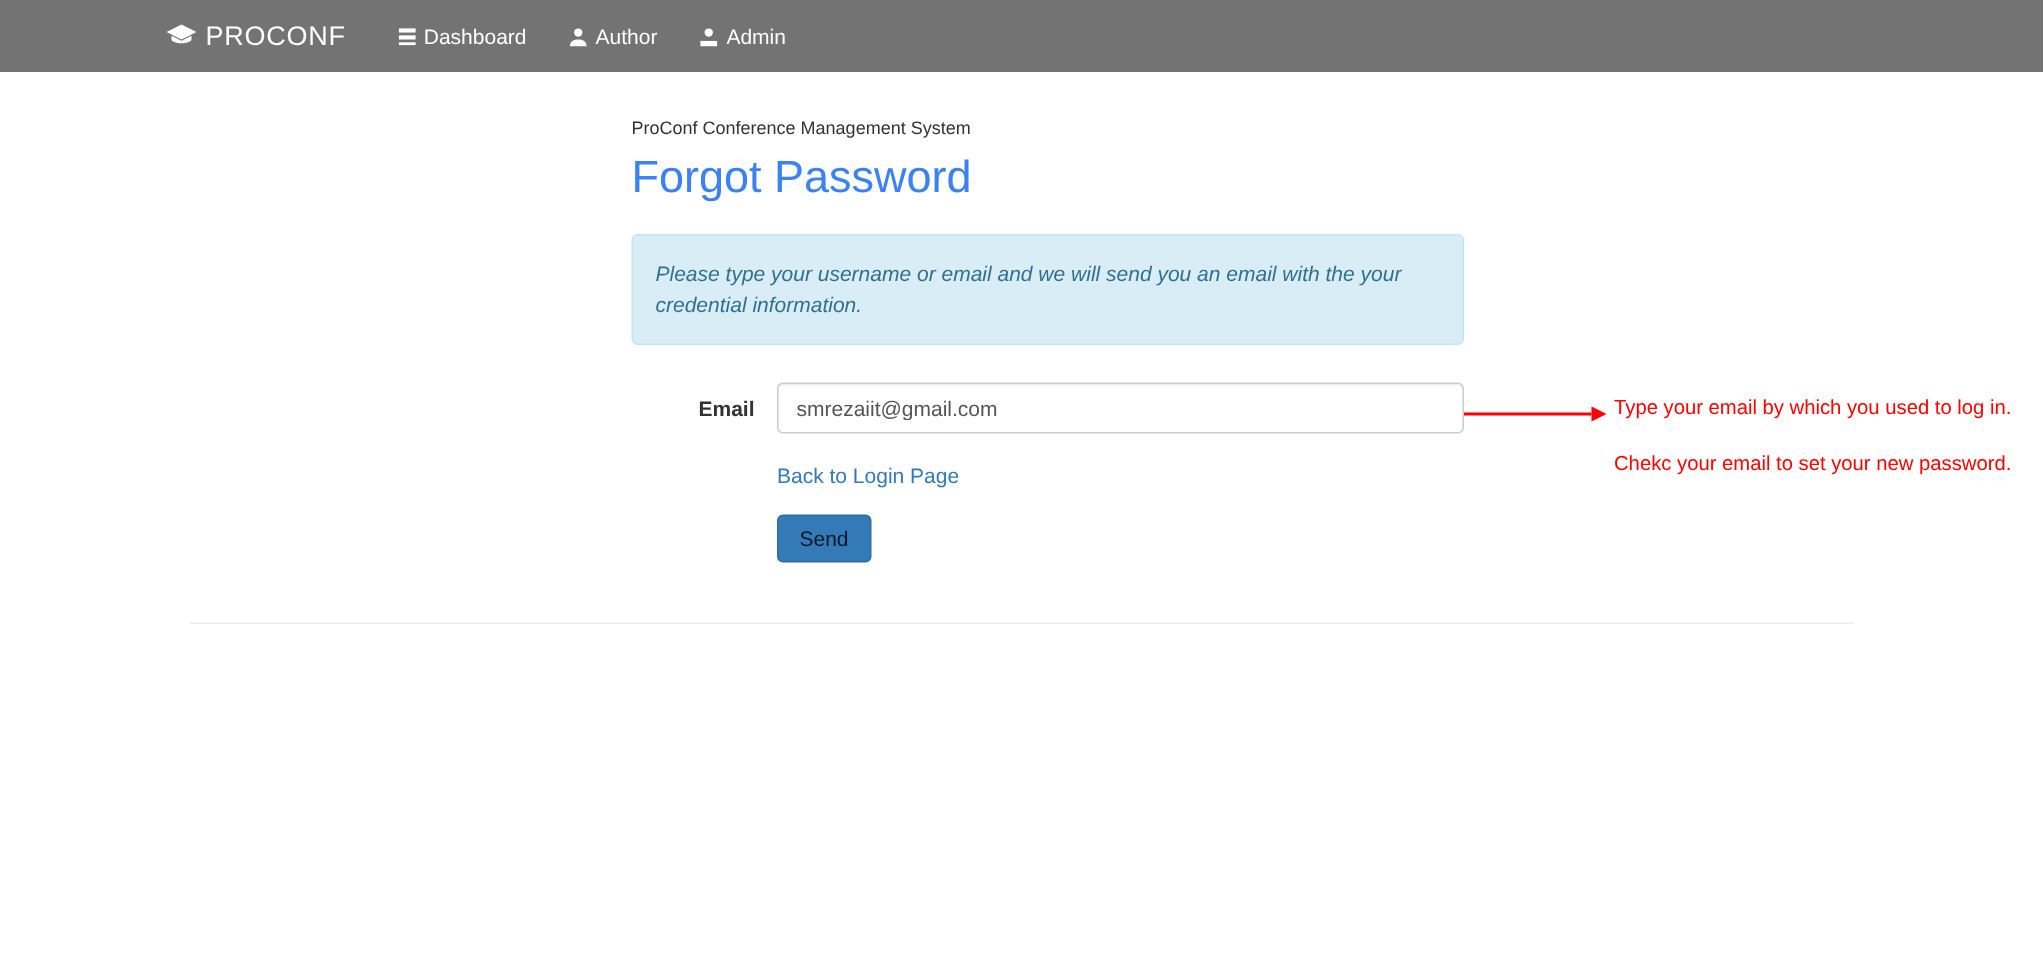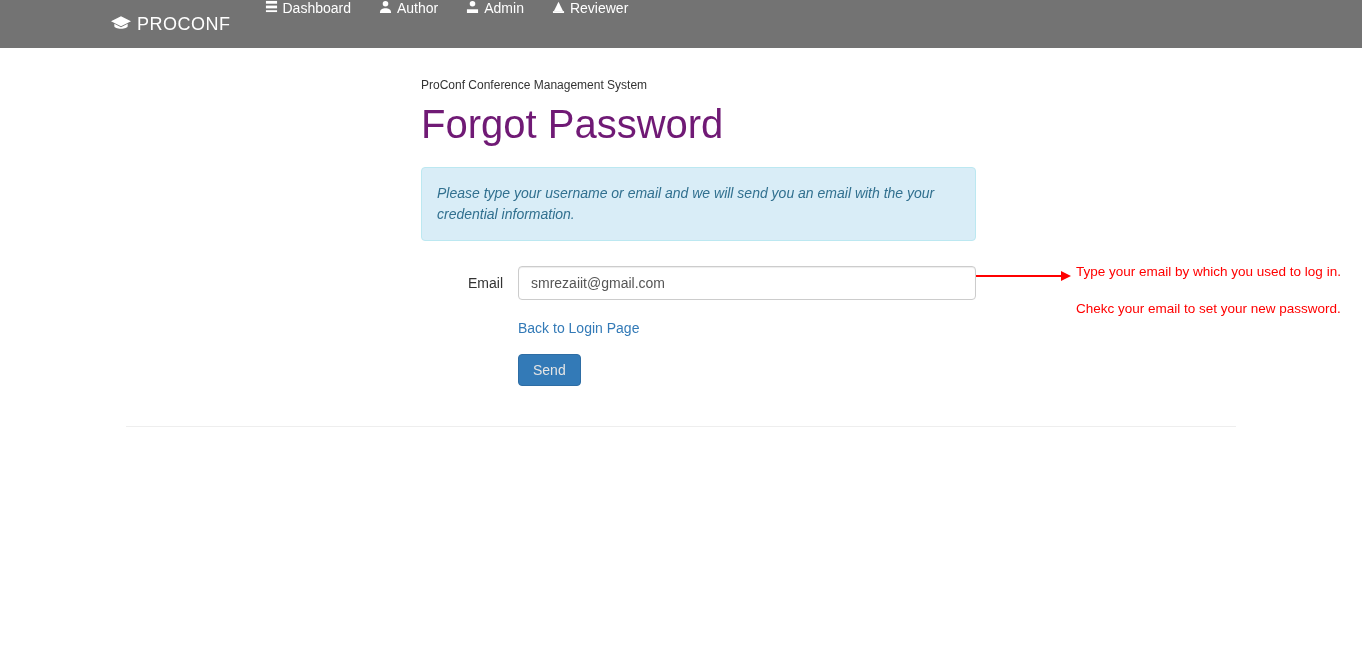--- a/index.html
+++ b/index.html
@@ -38,20 +38,21 @@
     margin-right: 6px;
   }
   .nav-list {
     display: flex;
     list-style: none;
     margin: 0;
     padding: 0;
   }
   .nav-item {
     display: flex;
+    align-items: center;
     padding: 0 14px;
     height: 48px;
     color: #fff;
     font-size: 14px;
     cursor: pointer;
   }
   .nav-item .icon {
     margin-right: 5px;
     display: inline-flex;
   }
@@ -73,44 +74,44 @@
     margin-left: 295px;
     width: 555px;
   }
   .system-name {
     font-size: 12px;
     color: #333;
     margin-top: 30px;
     margin-bottom: 10px;
   }
   h1.page-title {
-    font-size: 40px;
+    font-size: 30px;
     font-weight: 500;
     margin: 10px 0 20px 0;
-    color: #701a75;
+    color: #3b82f6;
   }
   .alert-info {
     background: #d9edf7;
     border: 1px solid #bce8f1;
     color: #31708f;
     padding: 15px;
     border-radius: 4px;
     margin-bottom: 25px;
     line-height: 1.5;
     font-style: italic;
   }
   .form-row {
     display: flex;
     align-items: center;
     margin-bottom: 20px;
   }
   .form-label {
     width: 82px;
     text-align: right;
-    font-weight: 400;
+    font-weight: 700;
     padding-right: 15px;
     margin-left: 15px;
   }
   .form-input {
     flex: 1;
     height: 34px;
     padding: 6px 12px;
     border: 1px solid #ccc;
     border-radius: 4px;
     font-size: 14px;
@@ -122,21 +123,21 @@
   }
   .link {
     color: #337ab7;
     text-decoration: none;
     cursor: pointer;
   }
   .btn-primary {
     display: inline-block;
     background: #337ab7;
     border: 1px solid #2e6da4;
-    color: #e5e5e5;
+    color: #0f172a;
     padding: 7px 14px;
     border-radius: 4px;
     font-size: 14px;
     cursor: pointer;
     margin-top: 18px;
   }
   .annotations {
     position: absolute;
     left: 965px;
     top: 186px;
@@ -199,29 +200,20 @@
       </li>
       <li class="nav-item">
         <span class="icon">
           <svg width="13" height="13" viewBox="0 0 14 14" fill="#fff">
               <circle cx="7" cy="4" r="3"></circle>
               <rect x="1" y="10" width="12" height="4"></rect>
             </svg>
         </span>
         <span>Admin</span>
       </li>
-      <li class="nav-item">
-        <span class="icon">
-          <svg width="13" height="13" viewBox="0 0 14 14" fill="#fff">
-              <path d="M2 12 L7 2 L12 12 Z"></path>
-              <rect x="1" y="12" width="12" height="2"></rect>
-            </svg>
-        </span>
-        <span>Reviewer</span>
-      </li>
     </ul>
   </div>
 </div>
 
 <div class="container">
   <div class="main-area">
     <div class="system-name">ProConf Conference Management System</div>
     <h1 class="page-title">Forgot Password</h1>
     <div class="alert-info">Please type your username or email and we will send you an email with the your credential information.</div>
 

